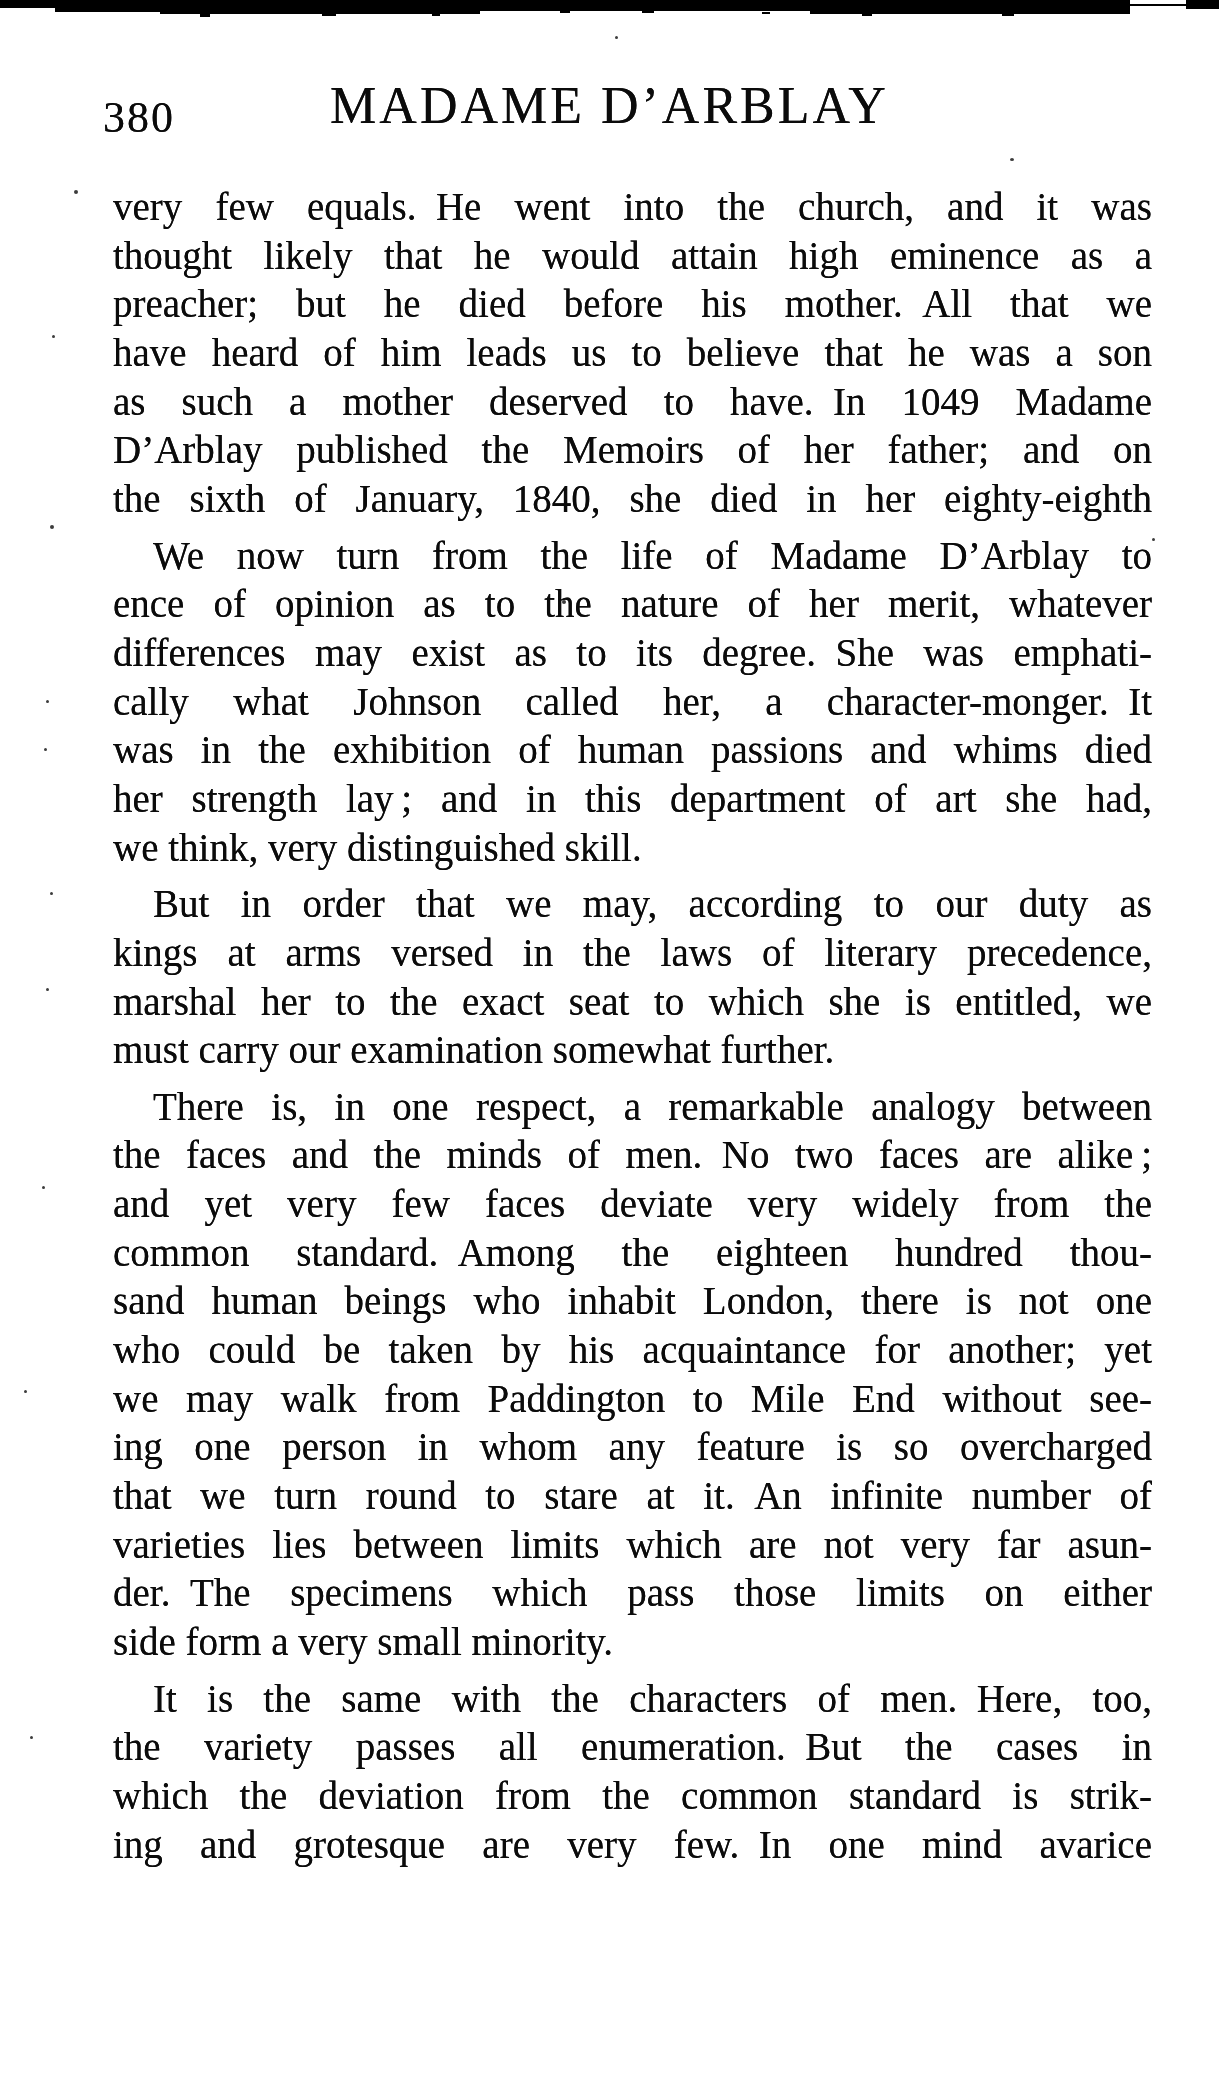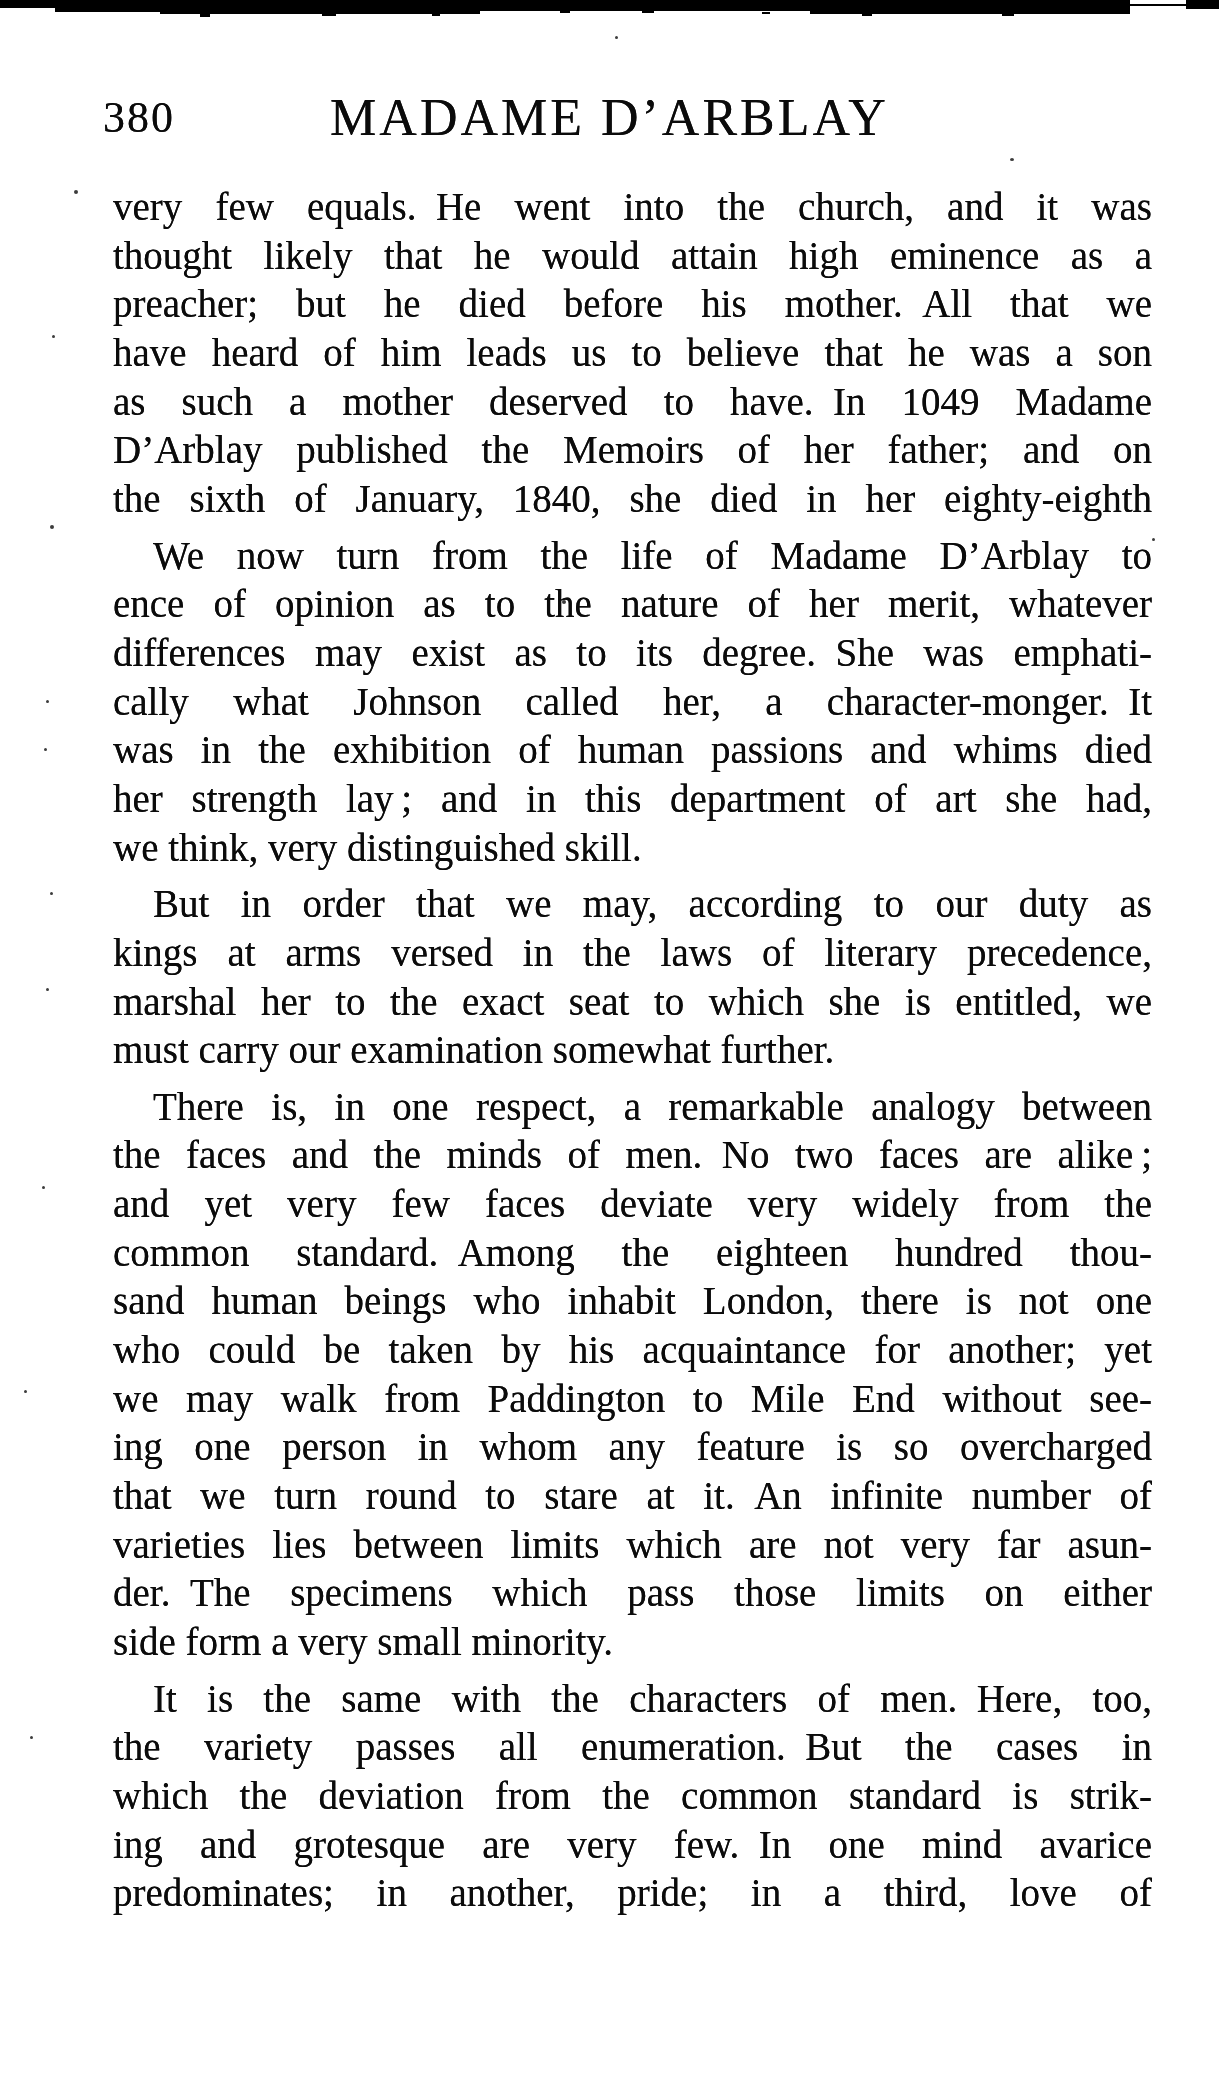--- a/index.html
+++ b/index.html
@@ -13,21 +13,21 @@
     color: #0b0b0b;
   }
 
   
   .scan-bar { position: absolute; background: #000; }
   .jag { position: absolute; background: #000; }
 
   
   .running-head {
     position: absolute;
-    top: 92px; left: 0; right: 0;
+    top: 80px; left: 0; right: 0;
     text-align: center;
     font-size: 52px;
     line-height: 1;
     letter-spacing: 3px;
     white-space: nowrap;
     text-shadow: 0 0 0.6px rgba(0,0,0,0.85);
   }
   .page-number {
     position: absolute;
     top: 88px; left: 103px;
@@ -127,21 +127,20 @@
         <div class="line">that we turn round to stare at it. An infinite number of</div>
         <div class="line">varieties lies between limits which are not very far asun-</div>
         <div class="line">der. The specimens which pass those limits on either</div>
         <div class="line para-last">side form a very small minority.</div>
       </div>
       <div class="paragraph">
         <div class="line indent">It is the same with the characters of men. Here, too,</div>
         <div class="line">the variety passes all enumeration. But the cases in</div>
         <div class="line">which the deviation from the common standard is strik-</div>
         <div class="line">ing and grotesque are very few. In one mind avarice</div>
-        <div class="line">predominates; in another, pride; in a third, love of</div>
       </div>
     </div>
 
   <div class="speck" style="left:615px; top:36px;  width:3px; height:3px;"></div>
   <div class="speck" style="left:74px;  top:190px; width:4px; height:4px;"></div>
   <div class="speck" style="left:1010px;top:158px; width:4px; height:3px;"></div>
   <div class="speck" style="left:52px;  top:335px; width:3px; height:3px;"></div>
   <div class="speck" style="left:50px;  top:525px; width:4px; height:4px;"></div>
   <div class="speck" style="left:562px; top:600px; width:4px; height:4px;"></div>
   <div class="speck" style="left:1152px;top:538px; width:3px; height:3px;"></div>

